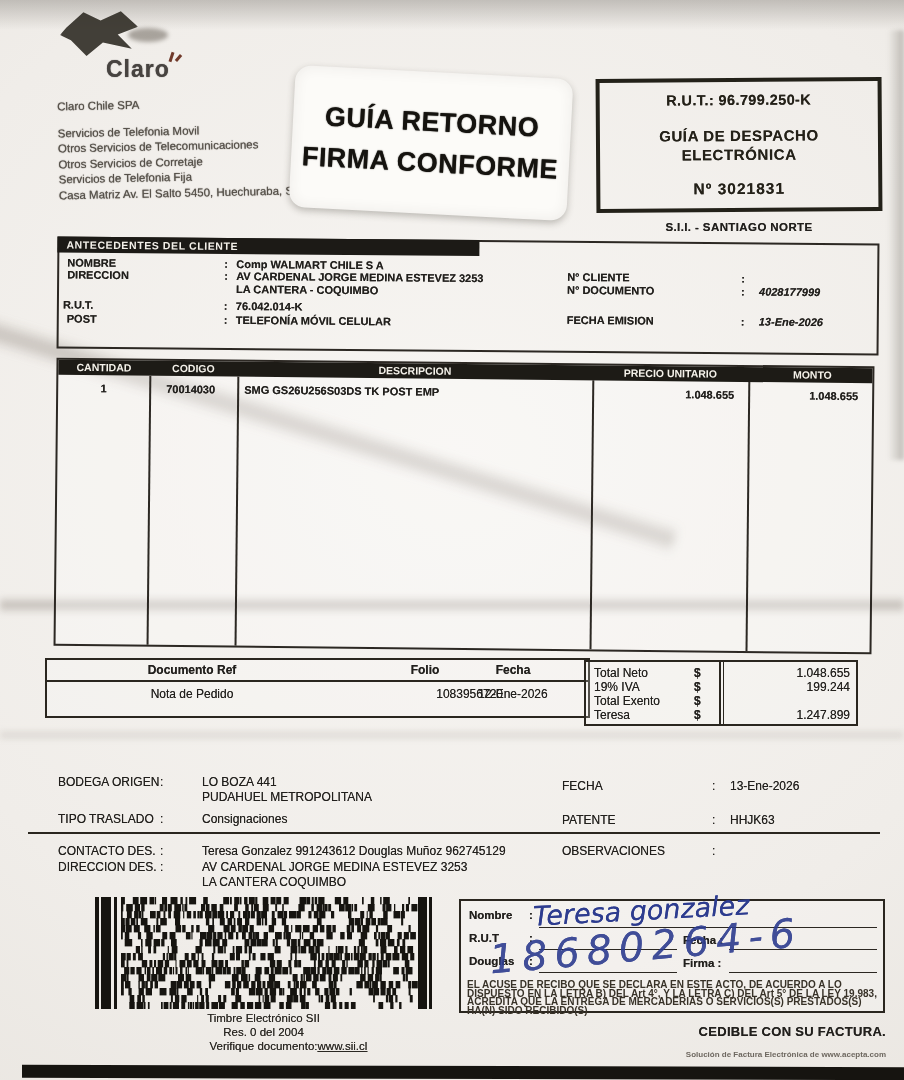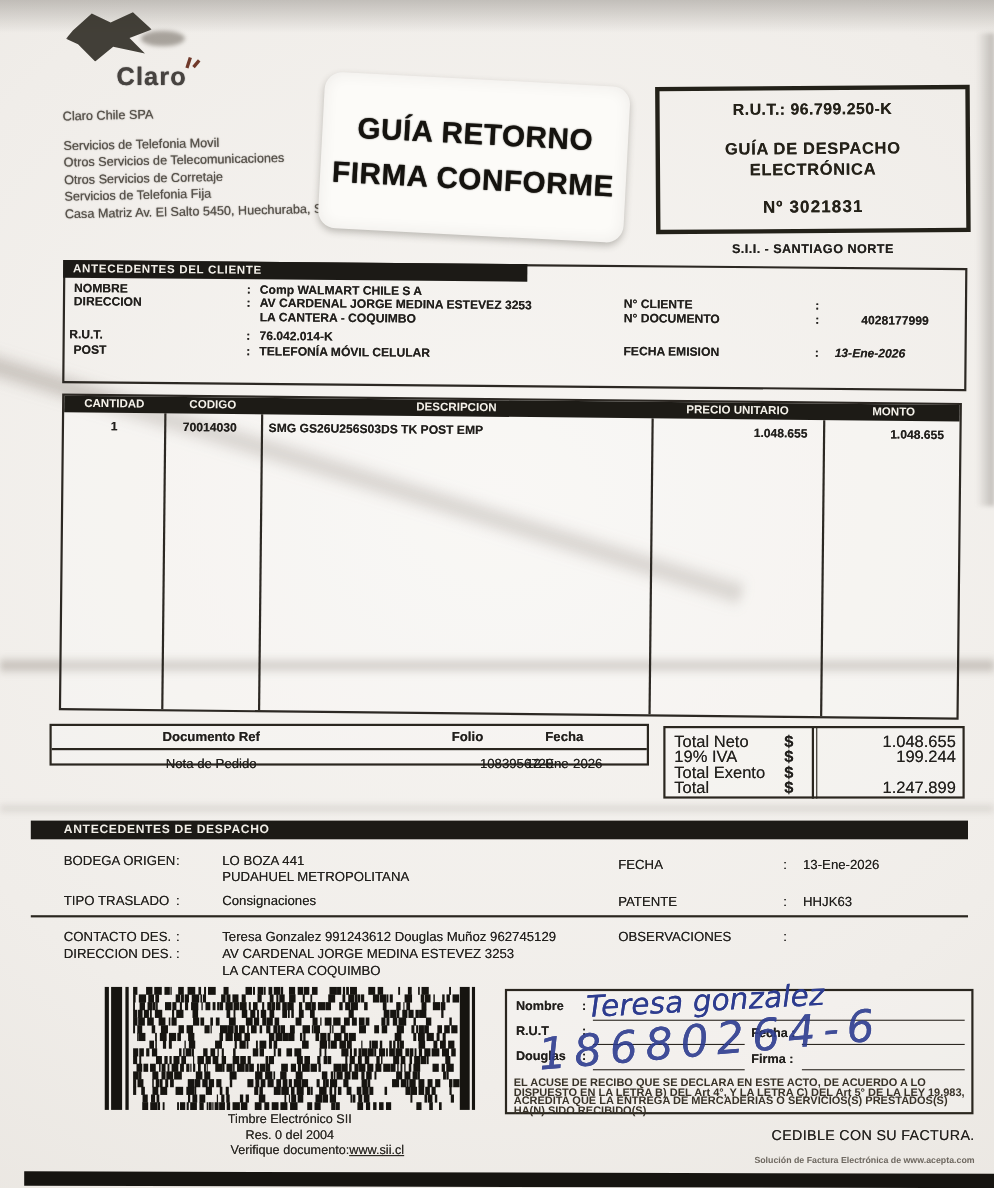--- a/index.html
+++ b/index.html
@@ -41,41 +41,41 @@
   .clientbox{left:57px;top:240px;width:822px;height:112px;border:2px solid #2c2823;transform:rotate(.5deg);font-size:11px;}
   .clientbox .bar{left:-2px;top:-2px;width:422px;height:16px;background:#1c1a16;color:#f2efe8;
     font-size:10.5px;font-weight:bold;letter-spacing:.6px;line-height:16px;padding-left:9px;}
   
   .items{left:55px;top:362px;width:818px;height:288px;border:2px solid #2c2823;transform:rotate(.6deg);background:rgba(255,255,255,.25);}
   .items .head{left:0;top:0;width:100%;height:15px;background:#1d1b16;color:#f4f1e9;font-size:10.5px;font-weight:bold;}
   .items .head span{top:1px;text-align:center;}
   .vline{width:1.5px;background:#2c2823;top:15px;bottom:0;}
   .items .cell{top:22px;font-size:11px;font-weight:bold;}
   
-  .refbox{left:45px;top:658px;width:545px;height:38px;border:2px solid #2a261f;font-size:12px;background:rgba(255,255,255,.2);}
+  .refbox{left:45px;top:658px;width:545px;height:60px;border:2px solid #2a261f;font-size:12px;background:rgba(255,255,255,.2);}
   .refbox .hl{left:0;top:20px;width:100%;height:1.5px;background:#2a261f;}
-  .totbox{left:603px;top:660px;width:274px;height:66px;border:2px solid #2a261f;font-size:15px;background:rgba(255,255,255,.2);}
+  .totbox{left:584px;top:660px;width:274px;height:66px;border:2px solid #2a261f;font-size:12px;background:rgba(255,255,255,.2);}
   .totbox .dvl{left:133px;top:-2px;bottom:-2px;width:2px;background:#2a261f;}
   .totbox .dvl2{left:137px;top:-2px;bottom:-2px;width:1px;background:#2a261f;}
   .totbox .val{text-align:right;right:6px;width:120px;}
   
   .despbar{left:28px;top:746px;width:852px;height:17px;background:#1c1a16;color:#f1eee7;
     font-size:11px;font-weight:bold;letter-spacing:.6px;line-height:17px;padding-left:30px;}
   .desp{font-size:12px;font-weight:normal;}
   .despline{left:28px;top:832px;width:852px;height:2px;background:#2a261f;}
   
   .barcode{left:95px;top:897px;width:337px;height:112px;}
   .timbre{width:337px;left:95px;text-align:center;font-size:11.5px;color:#2b2823;}
   .timbre u{text-decoration:underline;}
   
   .signbox{left:459px;top:899px;width:426px;height:114px;border:2px solid #2a261f;font-size:11.5px;background:rgba(255,255,255,.2);}
   .ln{border-bottom:1.5px solid #2b2721;height:1px;}
   .hand{color:#2d3c8f;font-style:italic;font-family:"DejaVu Sans",sans-serif;text-shadow:0 0 .5px #2d3c8f;}
   .legal{left:6px;top:80px;width:414px;font-size:10px;line-height:8.6px;font-weight:bold;color:#383228;white-space:normal;text-shadow:none;}
-  .cedible{left:600px;top:1024px;width:286px;text-align:right;font-size:13px;font-weight:400;letter-spacing:.3px;}
+  .cedible{left:600px;top:1024px;width:286px;text-align:right;font-size:13px;font-weight:700;letter-spacing:.3px;}
   .provider{left:560px;top:1050px;width:326px;text-align:right;font-size:8px;font-weight:bold;color:#6e6860;}
   .bottombar{left:22px;top:1066px;width:882px;height:13px;background:#161410;transform:rotate(.15deg);}
 </style>
 </head>
 <body>
 
 <div class="paper">
 
   <div class="shade-top"></div>
   <div class="shade-right"></div>
@@ -127,21 +127,21 @@
     <span class="txt b" style="left:177px;top:43px">LA CANTERA -  COQUIMBO</span>
     <span class="txt b" style="left:177px;top:60px">76.042.014-K</span>
     <span class="txt b" style="left:177px;top:74px">TELEFONÍA MÓVIL CELULAR</span>
     <span class="txt b" style="left:508px;top:28px">N° CLIENTE</span>
     <span class="txt b" style="left:508px;top:41px">N° DOCUMENTO</span>
     <span class="txt b" style="left:508px;top:71px">FECHA EMISION</span>
     <span class="txt b" style="left:682px;top:28px">:</span>
     <span class="txt b" style="left:682px;top:41px">:</span>
     <span class="txt b" style="left:682px;top:71px">:</span>
     <span class="txt b" style="left:700px;top:28px;font-style:italic"></span>
-    <span class="txt b" style="left:724px;top:41px;">4028177999</span>
+    <span class="txt b" style="left:700px;top:41px;font-style:italic">4028177999</span>
     <span class="txt b" style="left:700px;top:71px;font-style:italic">13-Ene-2026</span>
   </div>
 
   <div class="items">
     <div class="head">
       <span class="txt" style="left:0;width:91px">CANTIDAD</span>
       <span class="txt" style="left:91px;width:88px">CODIGO</span>
       <span class="txt" style="left:179px;width:355px">DESCRIPCION</span>
       <span class="txt" style="left:534px;width:156px">PRECIO UNITARIO</span>
       <span class="txt" style="left:690px;width:128px">MONTO</span>
@@ -168,32 +168,31 @@
     <span class="txt" style="left:300px;top:27px;width:156px;text-align:right">1083956720</span>
     <span class="txt" style="left:410px;top:27px;width:112px;text-align:center">12-Ene-2026</span>
   </div>
 
   <div class="totbox">
     <div class="dvl"></div>
     <div class="dvl2"></div>
     <span class="txt" style="left:8px;top:4px">Total Neto</span>
     <span class="txt" style="left:8px;top:18px">19% IVA</span>
     <span class="txt" style="left:8px;top:32px">Total Exento</span>
-    <span class="txt" style="left:8px;top:46px">Total</span>
+    <span class="txt" style="left:8px;top:46px">Teresa</span>
     <span class="txt b" style="left:108px;top:4px">$</span>
     <span class="txt b" style="left:108px;top:18px">$</span>
     <span class="txt b" style="left:108px;top:32px">$</span>
     <span class="txt b" style="left:108px;top:46px">$</span>
     <span class="txt val" style="top:4px">1.048.655</span>
     <span class="txt val" style="top:18px">199.244</span>
     <span class="txt val" style="top:32px"></span>
     <span class="txt val" style="top:46px">1.247.899</span>
   </div>
 
-  <div class="despbar txt">ANTECEDENTES DE DESPACHO</div>
   <span class="desp txt" style="left:58px;top:775px">BODEGA ORIGEN</span>
   <span class="desp txt" style="left:160px;top:775px">:</span>
   <span class="desp txt" style="left:202px;top:775px">LO BOZA 441</span>
   <span class="desp txt" style="left:202px;top:790px">PUDAHUEL   METROPOLITANA</span>
   <span class="desp txt" style="left:58px;top:812px">TIPO TRASLADO</span>
   <span class="desp txt" style="left:160px;top:812px">:</span>
   <span class="desp txt" style="left:202px;top:812px">Consignaciones</span>
   <span class="desp txt" style="left:562px;top:779px">FECHA</span>
   <span class="desp txt" style="left:712px;top:779px">:</span>
   <span class="desp txt" style="left:730px;top:779px">13-Ene-2026</span>

